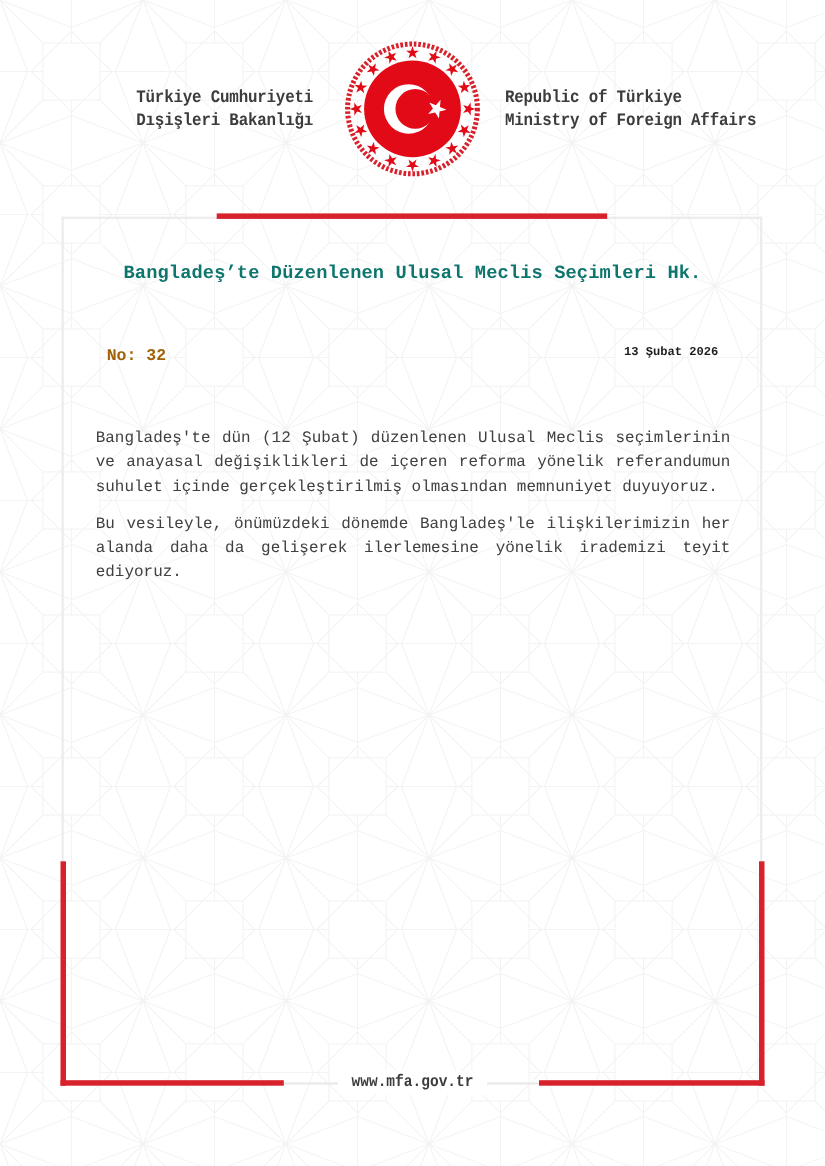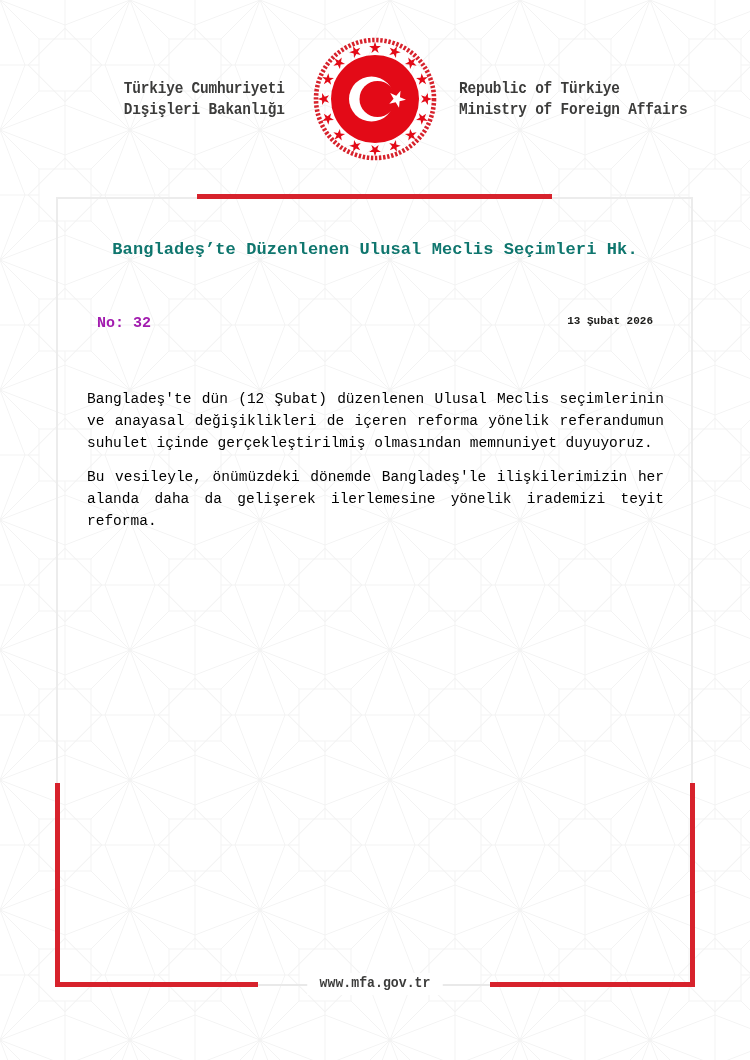--- a/index.html
+++ b/index.html
@@ -39,25 +39,25 @@
   .red-left-vert{left:55px;top:783px;width:5px;height:204px;}
   .red-right-vert{left:690px;top:783px;width:5px;height:204px;}
   .red-bottom-left{left:55px;top:982px;width:203px;height:5px;}
   .red-bottom-right{left:490px;top:982px;width:205px;height:5px;}
 
   
   .doc-title{
     left:0;top:240px;width:750px;text-align:center;
     font-size:17px;font-weight:bold;color:#0f766e;letter-spacing:0.1px;
   }
-  .doc-no{left:97px;top:315px;font-size:15px;font-weight:bold;color:#a21caf;}
+  .doc-no{left:97px;top:315px;font-size:15px;font-weight:bold;color:#a16207;}
   .doc-date{right:97px;top:315px;font-size:11px;font-weight:bold;color:#1d1d1b;}
   .doc-body{
     left:87px;top:388px;width:577px;
-    font-size:14.5px;line-height:22px;color:#000000;
+    font-size:14.5px;line-height:22px;color:#404040;
     text-align:justify;text-align-last:left;
   }
   .doc-body p{margin:0 0 12px 0;}
 
   
   .site-label{
     left:50%;top:973px;
     transform:translateX(-50%) scaleX(0.88);
     background:#ffffff;padding:0 14px;
     font-size:15px;line-height:22px;font-weight:bold;color:#3c3c3b;
@@ -135,18 +135,18 @@
   <div class="layer red red-bottom-left"></div>
   <div class="layer red red-bottom-right"></div>
 
   <div class="layer doc-title">Bangladeş’te Düzenlenen Ulusal Meclis Seçimleri Hk.</div>
 
   <div class="layer doc-no">No: 32</div>
   <div class="layer doc-date">13 Şubat 2026</div>
 
   <div class="layer doc-body">
     <p>Bangladeş'te dün (12 Şubat) düzenlenen Ulusal Meclis seçimlerinin ve anayasal değişiklikleri de içeren reforma yönelik referandumun suhulet içinde gerçekleştirilmiş olmasından memnuniyet duyuyoruz.</p>
-    <p>Bu vesileyle, önümüzdeki dönemde Bangladeş'le ilişkilerimizin her alanda daha da gelişerek ilerlemesine yönelik irademizi teyit reforma.</p>
+    <p>Bu vesileyle, önümüzdeki dönemde Bangladeş'le ilişkilerimizin her alanda daha da gelişerek ilerlemesine yönelik irademizi teyit ediyoruz.</p>
   </div>
 
   <div class="layer site-label">www.mfa.gov.tr</div>
 
 </div>
 
 </body></html>

